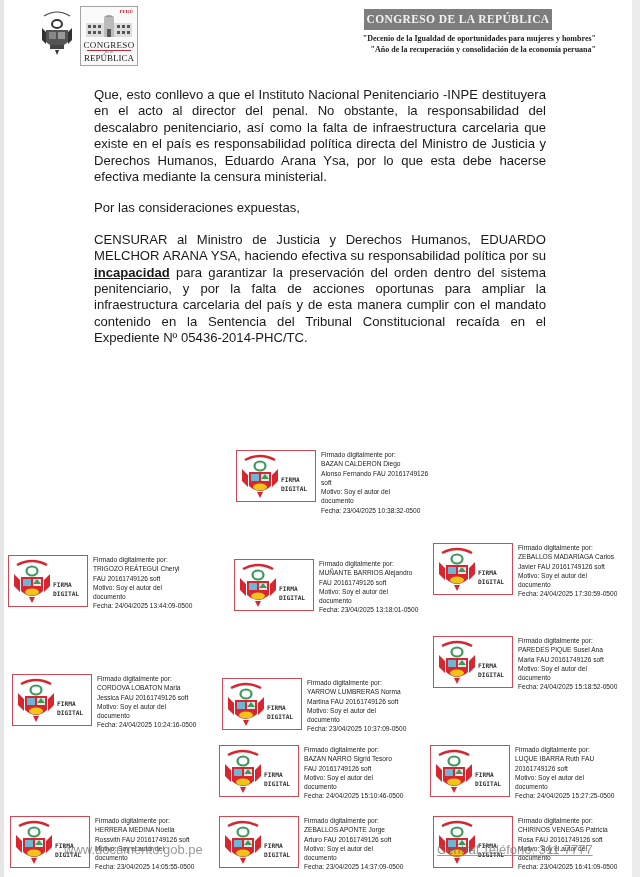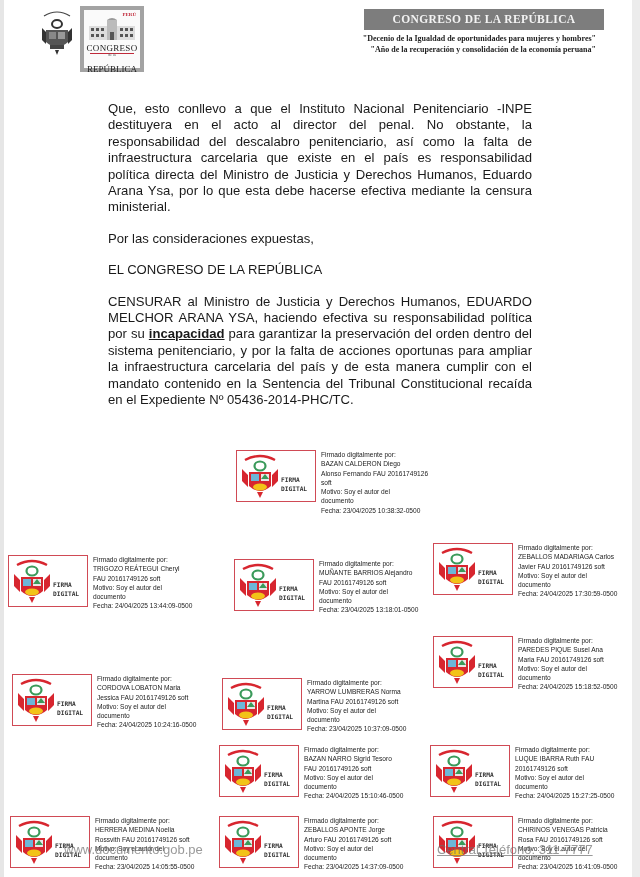--- a/index.html
+++ b/index.html
@@ -6,36 +6,36 @@
   body {
     width: 640px; height: 877px; overflow: hidden; position: relative;
     background: #ffffff; font-family: "Liberation Sans", sans-serif; color: #1a1a1a;
   }
   .left-edge { position: absolute; left: 0; top: 0; width: 4px; height: 877px; background: #e6e6e6; }
   .right-edge { position: absolute; right: 0; top: 0; width: 8px; height: 877px; background: #ececec; }
 
   
   .logo-block { position: absolute; left: 40px; top: 6px; width: 100px; height: 54px; }
   .escudo { position: absolute; left: 0; top: 4px; width: 34px; height: 46px; }
-  .congreso-logo { position: absolute; left: 40px; top: 0; width: 56px; height: 58px; border: 4px solid #a3a3a3; background: #fafafa; }
+  .congreso-logo { position: absolute; left: 40px; top: 0; width: 56px; height: 58px; border: 1px solid #a3a3a3; background: #fafafa; }
   .congreso-logo .peru { position: absolute; right: 4px; top: 2px; font-family: "Liberation Serif", serif; font-size: 5px; color: #c0293a; font-weight: bold; }
   .congreso-logo .bldg { position: absolute; left: 5px; top: 8px; width: 46px; height: 22px; }
   .congreso-logo .w1 { position: absolute; left: 0; width: 56px; top: 33px; text-align: center; font-family: "Liberation Serif", serif; font-size: 9px; color: #222; letter-spacing: 0.3px; }
   .congreso-logo .w2 { position: absolute; left: 0; width: 56px; top: 42px; text-align: center; font-family: "Liberation Serif", serif; font-size: 4px; color: #555; }
-  .congreso-logo .w3 { position: absolute; left: 0; width: 56px; top: 46px; text-align: center; font-family: "Liberation Serif", serif; font-size: 9px; color: #222; margin-top: 8px; }
+  .congreso-logo .w3 { position: absolute; left: 0; width: 56px; top: 46px; text-align: center; font-family: "Liberation Serif", serif; font-size: 9px; color: #222; }
   .congreso-logo .line { position: absolute; left: 6px; width: 44px; top: 43px; height: 1px; background: #c0293a; }
 
-  .banner { position: absolute; left: 364px; top: 9px; width: 240px; height: 21px; background: #7d7d7d; color: #f3f3f3;
+  .banner { position: absolute; left: 364px; top: 9px; width: 188px; height: 21px; background: #7d7d7d; color: #f3f3f3;
     font-family: "Liberation Serif", serif; font-weight: bold; font-size: 11.5px; text-align: center; line-height: 21px; letter-spacing: 0.4px; }
   .motto1 { position: absolute; right: 44px; top: 34px; font-family: "Liberation Serif", serif; font-weight: bold; font-size: 8px; color: #222; }
   .motto2 { position: absolute; right: 44px; top: 45px; font-family: "Liberation Serif", serif; font-weight: bold; font-size: 8px; color: #222; }
 
   
   .content { position: absolute; left: 94px; top: 87px; width: 452px; font-size: 13.1px; line-height: 16.4px; }
-  .content p { margin: 14px; text-align: justify; }
+  .content p { margin: 0; text-align: justify; }
   .para1 { }
   .bold-line { font-weight: normal; margin-top: 15px !important; }
   .para2 { margin-top: 15px !important; }
   .para2 b { font-weight: normal; }
   .para2 u { font-weight: bold; }
 
   
   .sig { position: absolute; display: flex; align-items: flex-start; }
   .sig-stamp { width: 80px; height: 52px; border: 1px solid #d04a55; background: #fff; position: relative; box-sizing: border-box; flex-shrink: 0; }
   .sig-stamp svg { position: absolute; left: 2px; top: 2px; width: 42px; height: 46px; }
@@ -93,21 +93,20 @@
   </div>
 </div>
 
 <div class="banner">CONGRESO DE LA REPÚBLICA</div>
 <div class="motto1">"Decenio de la Igualdad de oportunidades para mujeres y hombres"</div>
 <div class="motto2">"Año de la recuperación y consolidación de la economía peruana"</div>
 
 <div class="content">
   <p class="para1">Que, esto conllevo a que el Instituto Nacional Penitenciario -INPE destituyera en el acto al director del penal. No obstante, la responsabilidad del descalabro penitenciario, así como la falta de infraestructura carcelaria que existe en el país es responsabilidad política directa del Ministro de Justicia y Derechos Humanos, Eduardo Arana Ysa, por lo que esta debe hacerse efectiva mediante la censura ministerial.</p>
   <p class="bold-line">Por las consideraciones expuestas,</p>
-  <p class="bold-line">EL CONGRESO DE LA REPÚBLICA</p>
   <p class="para2"><b>CENSURAR</b><span> al Ministro de Justicia y Derechos Humanos, </span><b>EDUARDO MELCHOR ARANA YSA</b><span>, haciendo efectiva su responsabilidad política por su </span><u>incapacidad</u><span> para garantizar la preservación del orden dentro del sistema penitenciario, y por la falta de acciones oportunas para ampliar la infraestructura carcelaria del país y de esta manera cumplir con el mandato contenido en la Sentencia del Tribunal Constitucional recaída en el Expediente Nº 05436-2014-PHC/TC.</span></p>
 </div>
 
 <div id="sig-layer">
     <div class="sig" style="left: 236px; top: 450px;">
     <div class="sig-stamp">
       <svg viewBox="0 0 42 46">
         <path d="M6 7 Q21 -1 36 7" fill="none" stroke="#d7262f" stroke-width="2.4"></path>
         <ellipse cx="21" cy="13" rx="5.5" ry="4.5" fill="none" stroke="#3a9a5a" stroke-width="2.2"></ellipse>
         <path d="M3 16 L9 22 L9 34 L3 28 Z M39 16 L33 22 L33 34 L39 28 Z" fill="#d7262f"></path>

